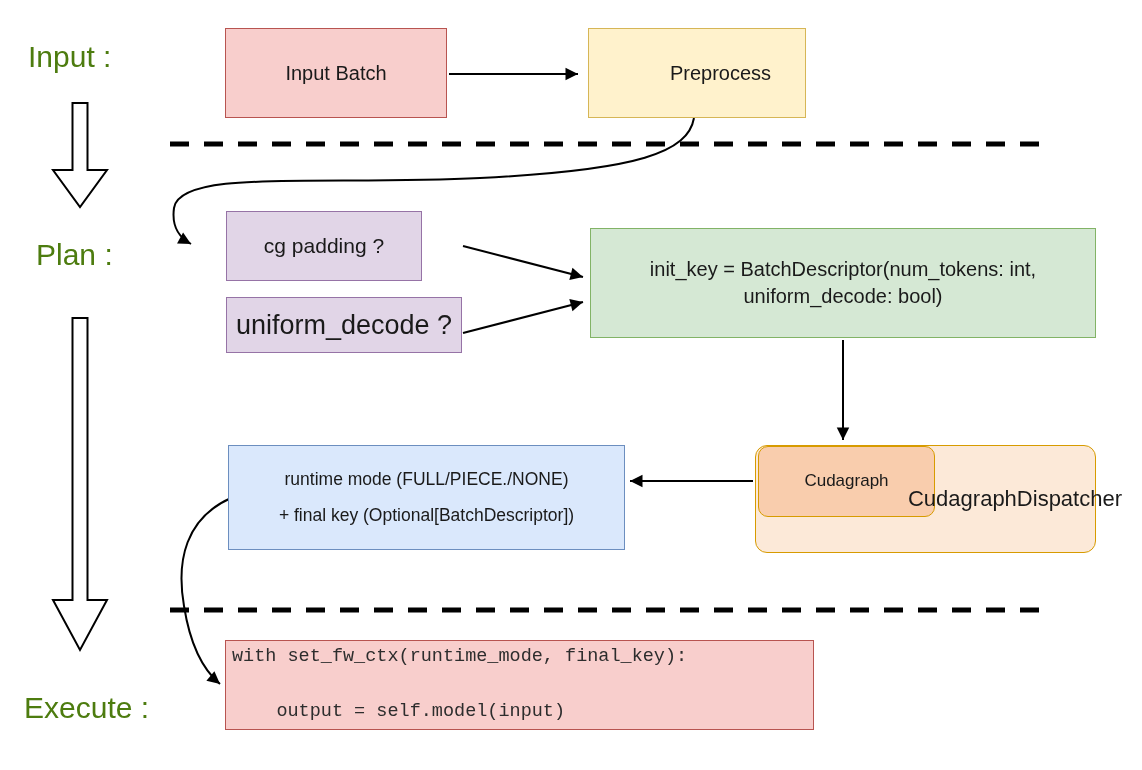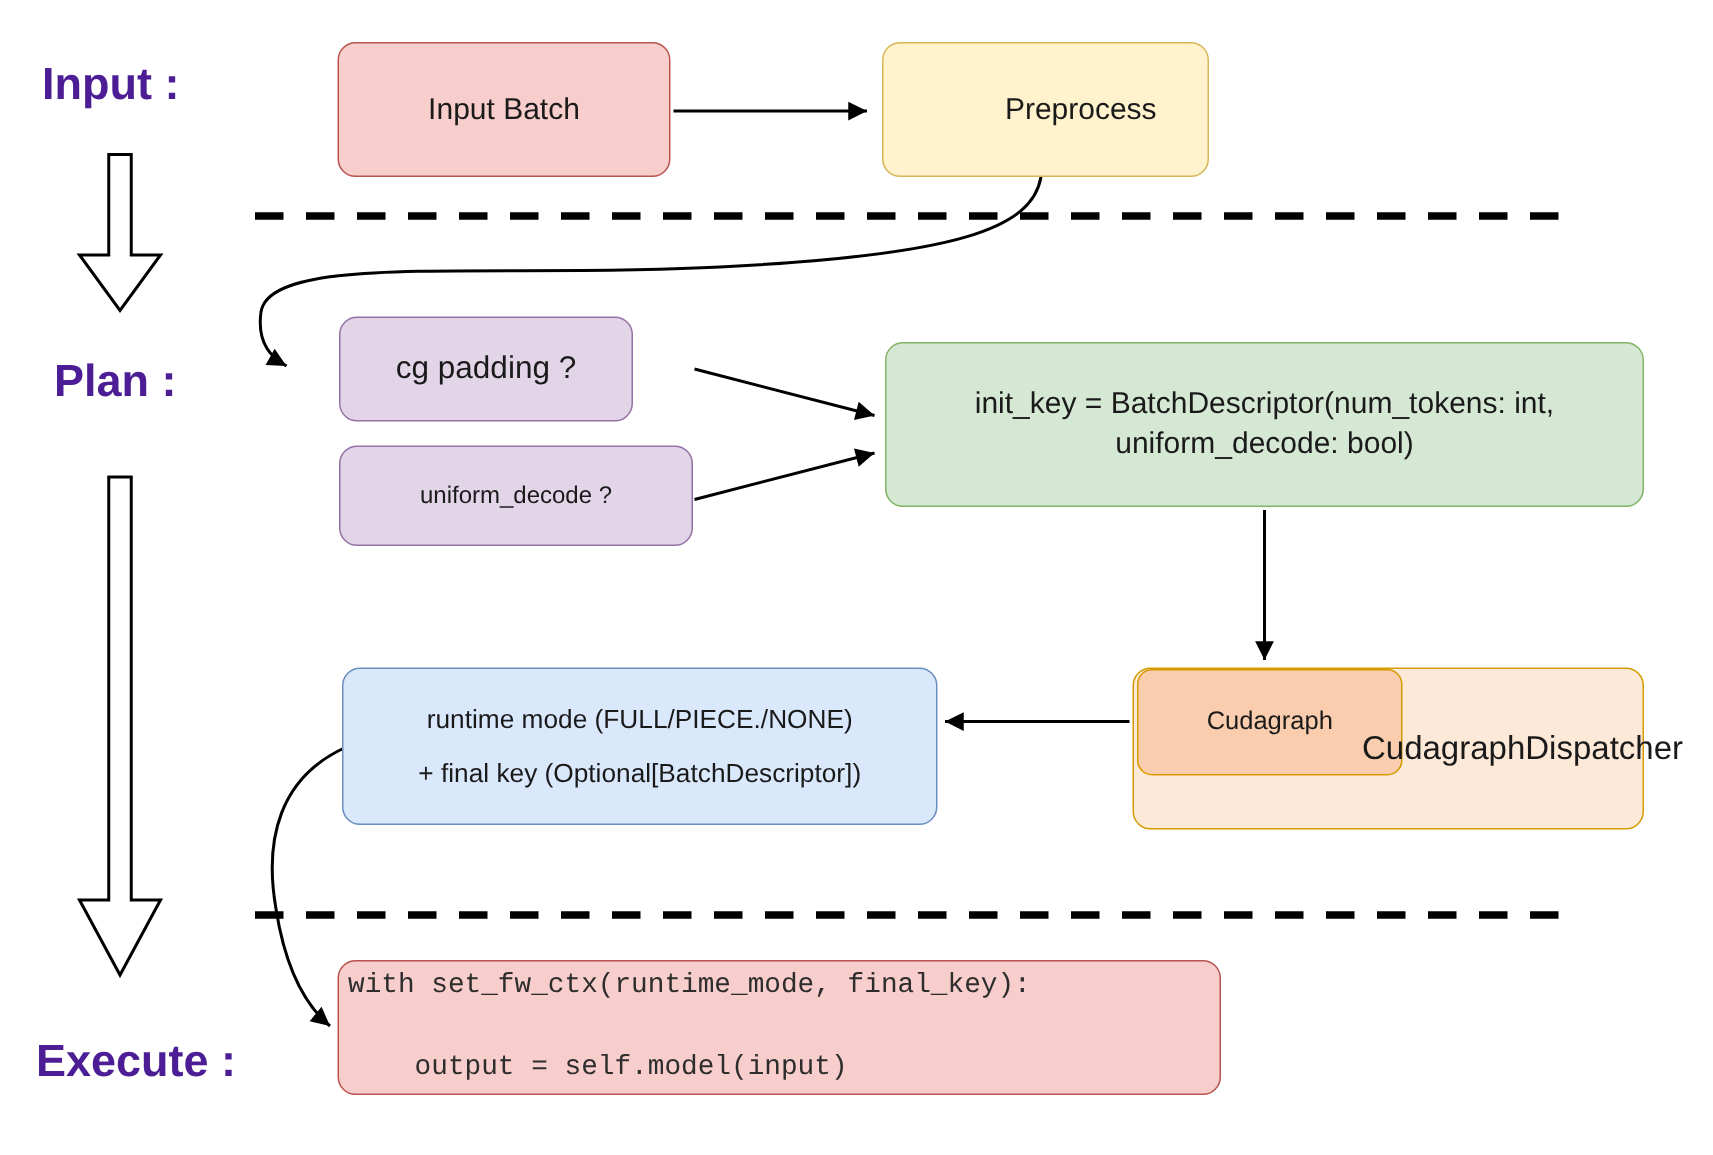--- a/index.html
+++ b/index.html
@@ -6,42 +6,42 @@
   .canvas {
     position: relative;
     width: 1142px;
     height: 770px;
     background: #ffffff;
     overflow: hidden;
     font-family: "Liberation Sans", sans-serif;
   }
   .stage-label {
     position: absolute;
-    font-weight: bold;
+    font-weight: normal;
     font-size: 30px;
-    color: #4c1d95;
+    color: #4d7c0f;
     white-space: nowrap;
   }
   .node {
     position: absolute;
     box-sizing: border-box;
     border: 1.7px solid #000;
-    border-radius: 12px;
+    border-radius: 0;
     display: flex;
     flex-direction: column;
     align-items: center;
     justify-content: center;
     text-align: center;
     color: #1a1a1a;
     line-height: 1.35;
   }
   .node-input-batch   { left:225px; top:28px;  width:222px; height:90px;  font-size:20px; }
   .node-preprocess    { left:588px; top:28px;  width:218px; height:90px;  font-size:20px; }
   .node-cg-padding    { left:226px; top:211px; width:196px; height:70px;  font-size:21px; }
-  .node-uniform       { left:226px; top:297px; width:236px; height:67px;  font-size:16px;align-items:center; }
+  .node-uniform       { left:226px; top:297px; width:236px; height:56px;  font-size:27px;align-items:center; }
   .node-init-key      { left:590px; top:228px; width:506px; height:110px; font-size:20px; }
   .node-disp-outer    { left:755px; top:445px; width:341px; height:108px; border-radius:12px; }
   .node-disp-inner    { left:758px; top:446px; width:177px; height:71px;  font-size:17px; border-radius:10px; }
   .disp-label         { left:936px; top:448px; width:158px; height:102px; font-size:22px;
                         position:absolute; display:flex; flex-direction:row; align-items:center;
                         justify-content:center; text-align:center; color:#1a1a1a; line-height:1.3; }
   .node-runtime       { left:228px; top:445px; width:397px; height:105px; font-size:17.5px; }
   .node-code          { left:225px; top:640px; width:589px; height:90px;
                         font-family:"Liberation Mono", monospace; font-size:18.5px;
                         align-items:flex-start; justify-content:center; text-align:left;

